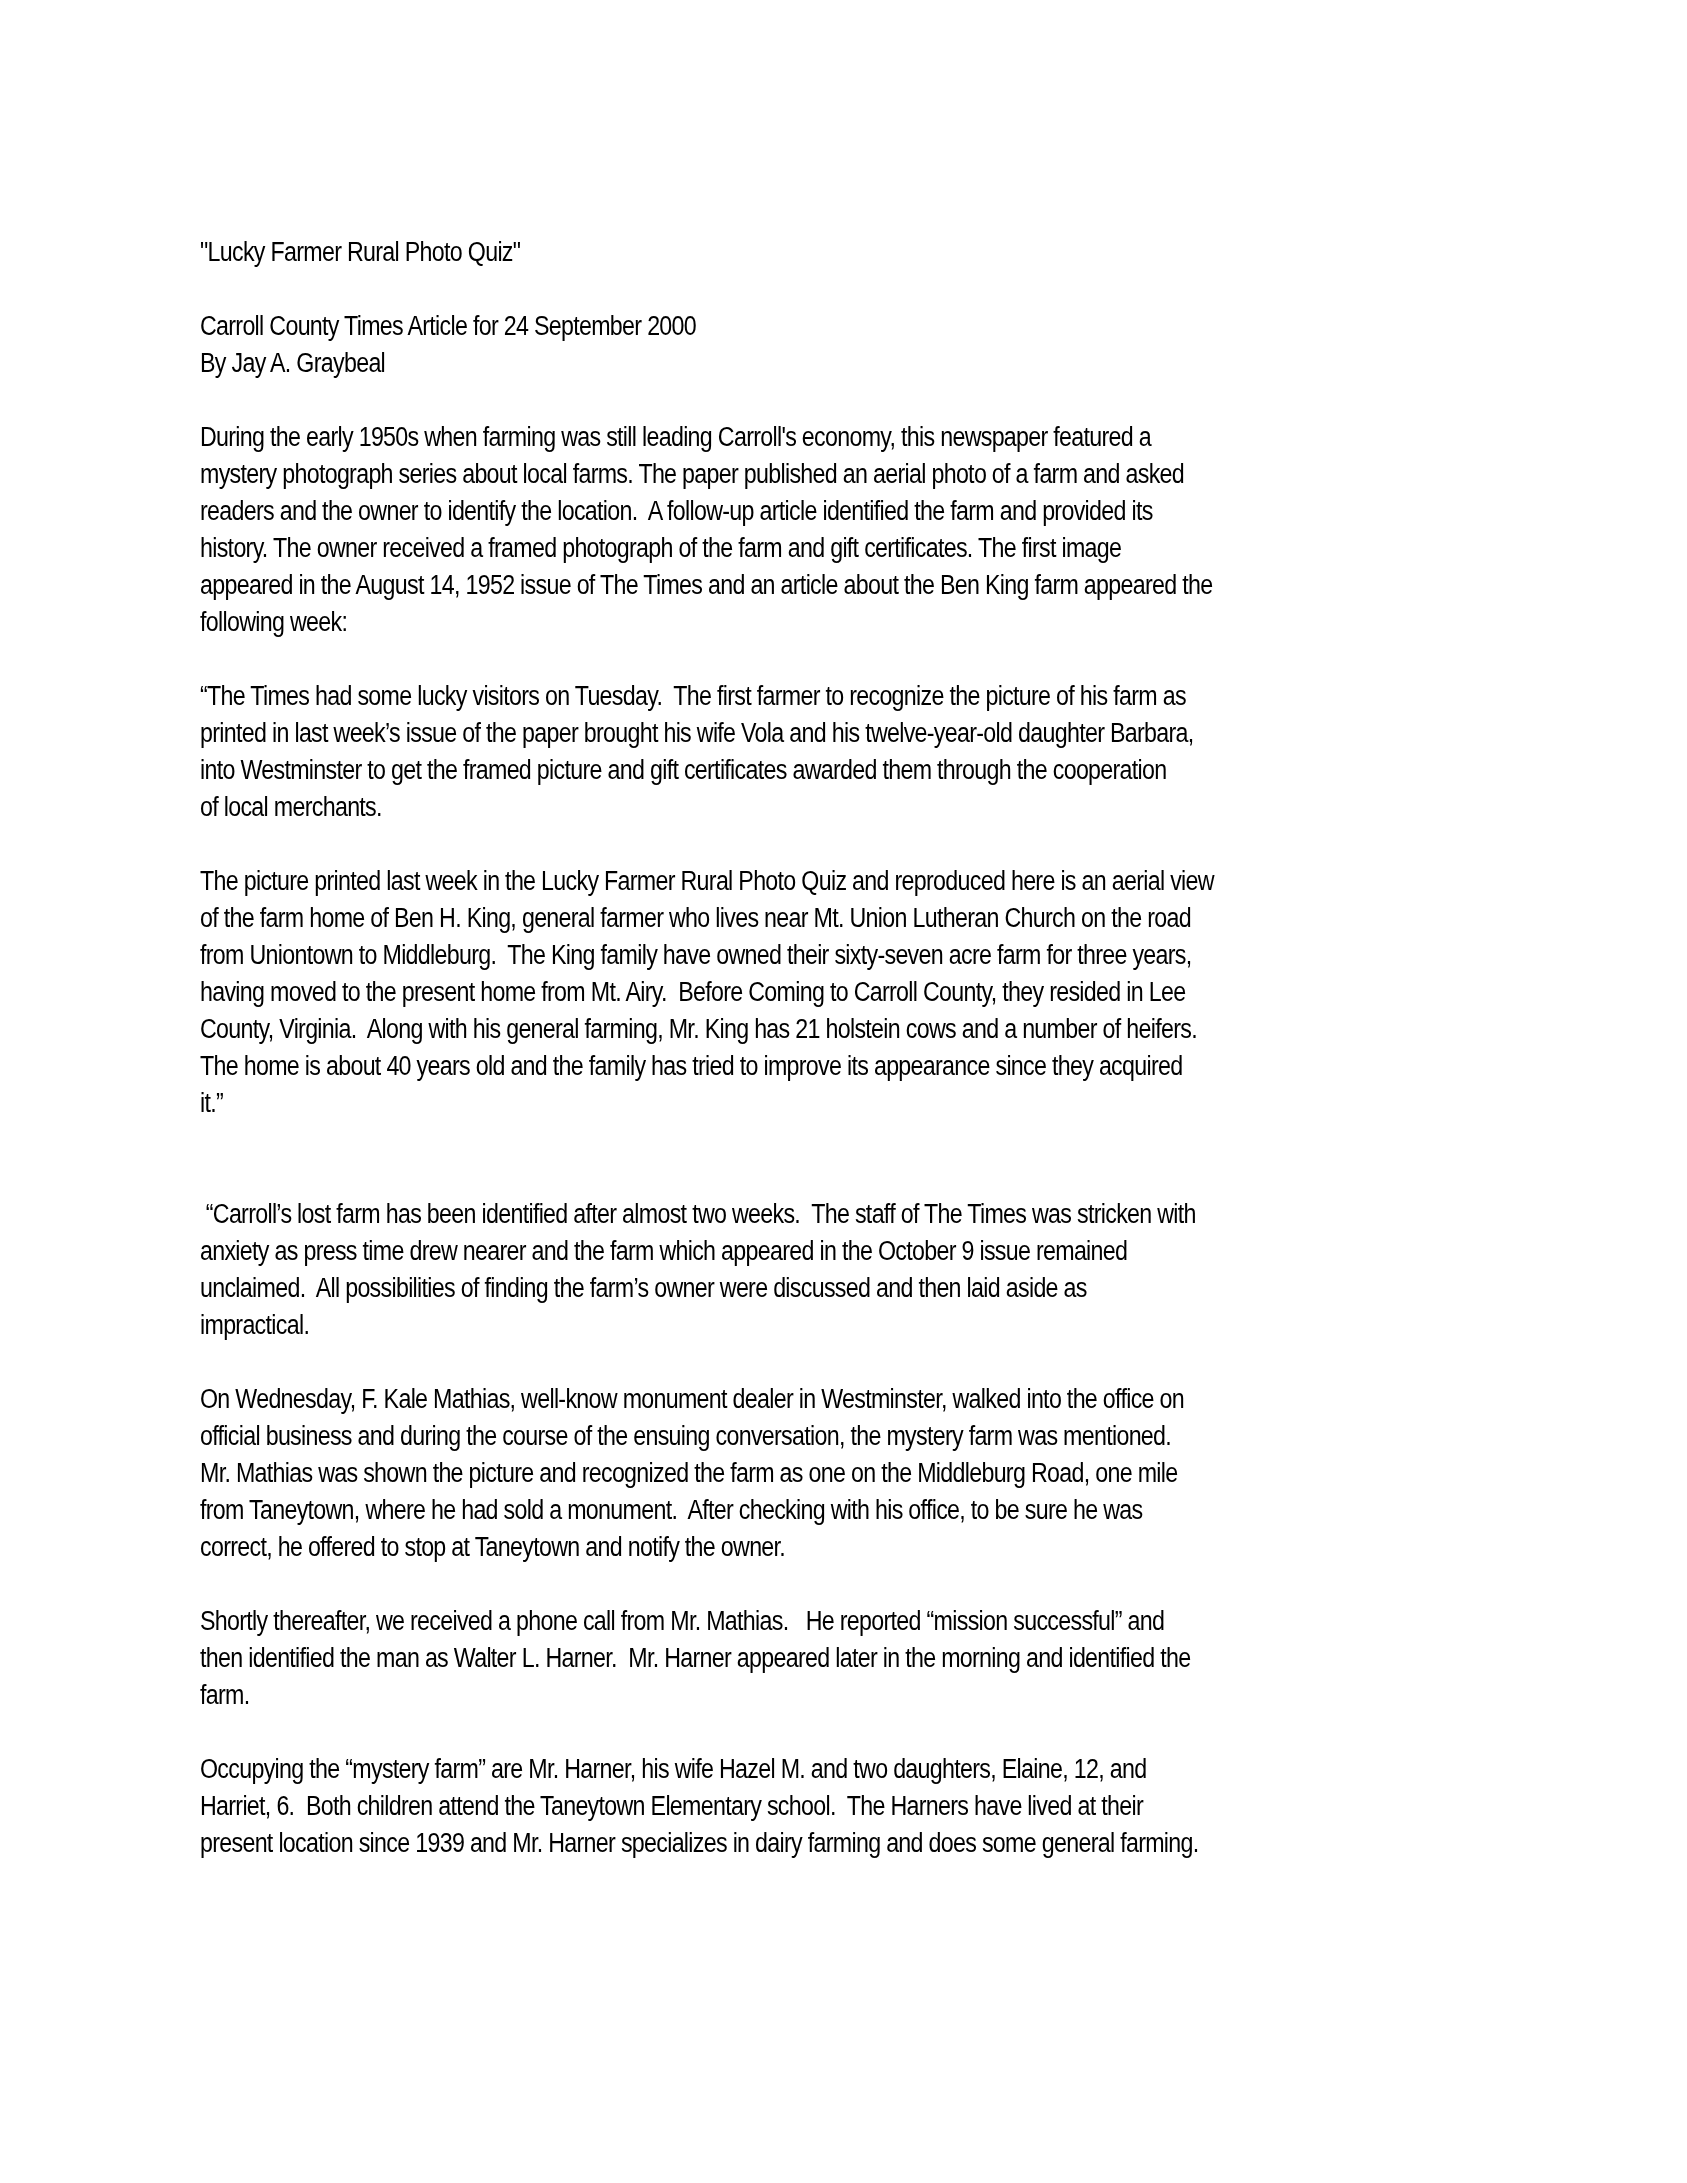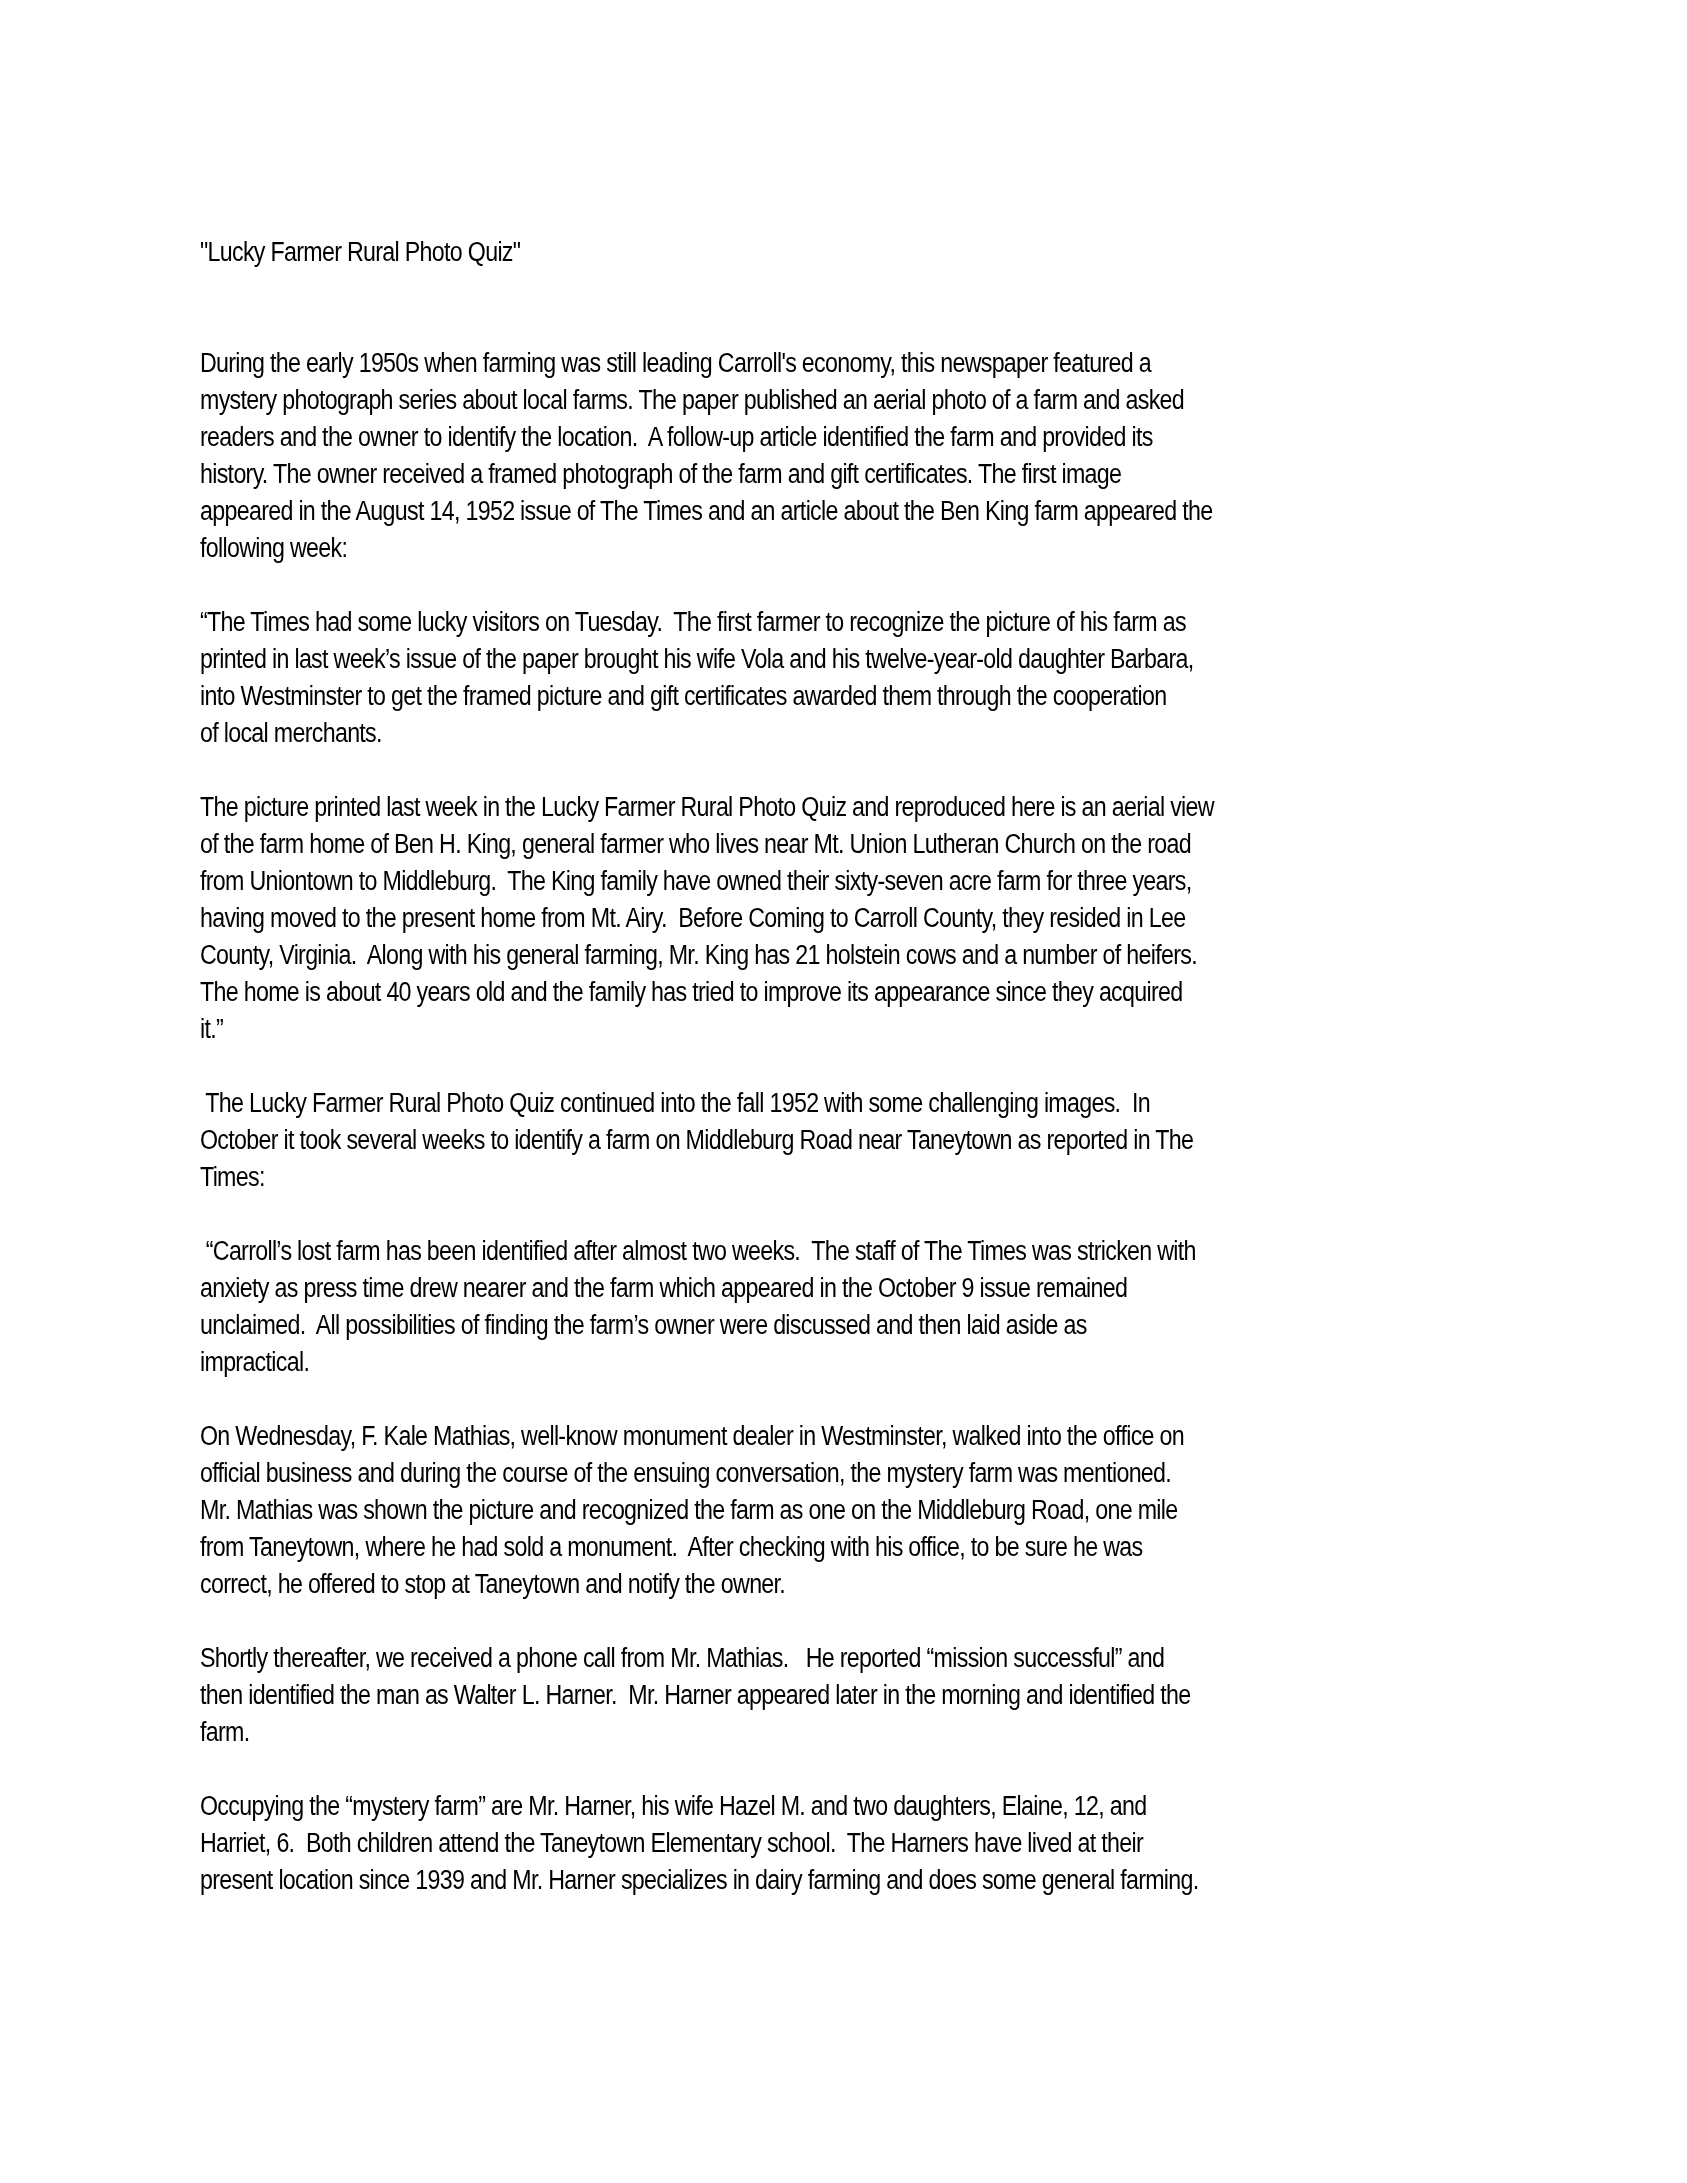--- a/index.html
+++ b/index.html
@@ -34,20 +34,24 @@
     .gap { height: 37px; }
     .title-block { margin-bottom: 37px; }
   </style>
 </head>
 <body>
 
 <div class="page">
   <div class="block title-block">
     <span class="line" style="display: block; transform: scaleX(0.86);">"Lucky Farmer Rural Photo Quiz"</span>
   </div>
+  <div class="block">
+    <span class="line" style="display: block; transform: scaleX(0.86);">Carroll County Times Article for 24 September 2000</span>
+    <span class="line" style="display: block; transform: scaleX(0.86);">By Jay A. Graybeal</span>
+  </div>
   <div class="gap"></div>
   <div id="body-paragraphs">
       <div class="block">
         <span class="line" style="display: block; transform: scaleX(0.86);">During the early 1950s when farming was still leading Carroll's economy, this newspaper featured a</span>
         <span class="line" style="display: block; transform: scaleX(0.86);">mystery photograph series about local farms. The paper published an aerial photo of a farm and asked</span>
         <span class="line" style="display: block; transform: scaleX(0.86);">readers and the owner to identify the location.  A follow-up article identified the farm and provided its</span>
         <span class="line" style="display: block; transform: scaleX(0.86);">history. The owner received a framed photograph of the farm and gift certificates. The first image</span>
         <span class="line" style="display: block; transform: scaleX(0.86);">appeared in the August 14, 1952 issue of The Times and an article about the Ben King farm appeared the</span>
         <span class="line" style="display: block; transform: scaleX(0.86);">following week:</span>
       </div>
@@ -62,25 +66,20 @@
       <div class="block">
         <span class="line" style="display: block; transform: scaleX(0.86);">The picture printed last week in the Lucky Farmer Rural Photo Quiz and reproduced here is an aerial view</span>
         <span class="line" style="display: block; transform: scaleX(0.86);">of the farm home of Ben H. King, general farmer who lives near Mt. Union Lutheran Church on the road</span>
         <span class="line" style="display: block; transform: scaleX(0.86);">from Uniontown to Middleburg.  The King family have owned their sixty-seven acre farm for three years,</span>
         <span class="line" style="display: block; transform: scaleX(0.86);">having moved to the present home from Mt. Airy.  Before Coming to Carroll County, they resided in Lee</span>
         <span class="line" style="display: block; transform: scaleX(0.86);">County, Virginia.  Along with his general farming, Mr. King has 21 holstein cows and a number of heifers.</span>
         <span class="line" style="display: block; transform: scaleX(0.86);">The home is about 40 years old and the family has tried to improve its appearance since they acquired</span>
         <span class="line" style="display: block; transform: scaleX(0.86);">it.”</span>
       </div>
       <div class="gap"></div>
-      <div class="block">
-        <span class="line" style="display: block; transform: scaleX(0.86);"> The Lucky Farmer Rural Photo Quiz continued into the fall 1952 with some challenging images.  In</span>
-        <span class="line" style="display: block; transform: scaleX(0.86);">October it took several weeks to identify a farm on Middleburg Road near Taneytown as reported in The</span>
-        <span class="line" style="display: block; transform: scaleX(0.86);">Times:</span>
-      </div>
       <div class="gap"></div>
       <div class="block">
         <span class="line" style="display: block; transform: scaleX(0.86);"> “Carroll’s lost farm has been identified after almost two weeks.  The staff of The Times was stricken with</span>
         <span class="line" style="display: block; transform: scaleX(0.86);">anxiety as press time drew nearer and the farm which appeared in the October 9 issue remained</span>
         <span class="line" style="display: block; transform: scaleX(0.86);">unclaimed.  All possibilities of finding the farm’s owner were discussed and then laid aside as</span>
         <span class="line" style="display: block; transform: scaleX(0.86);">impractical.</span>
       </div>
       <div class="gap"></div>
       <div class="block">
         <span class="line" style="display: block; transform: scaleX(0.86);">On Wednesday, F. Kale Mathias, well-know monument dealer in Westminster, walked into the office on</span>

